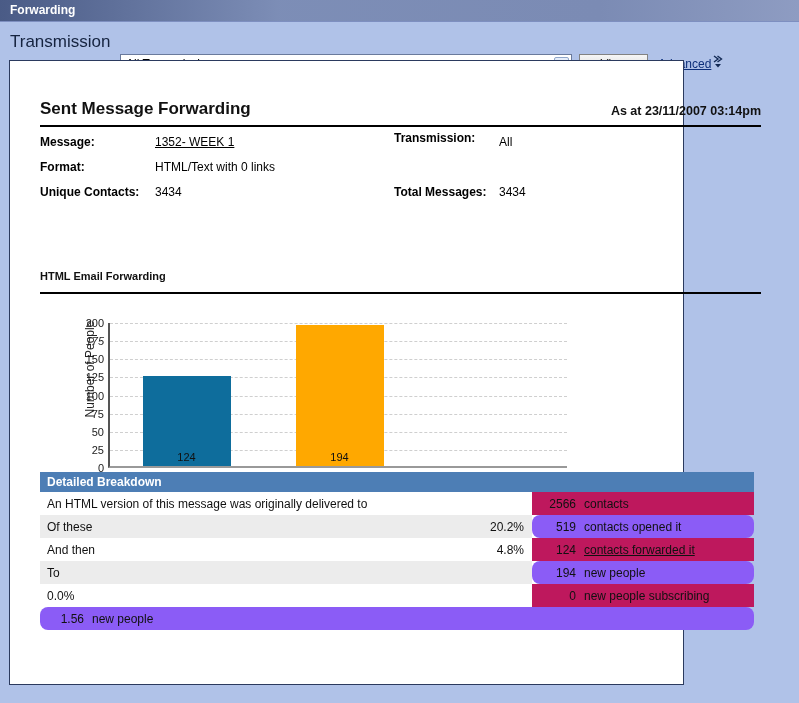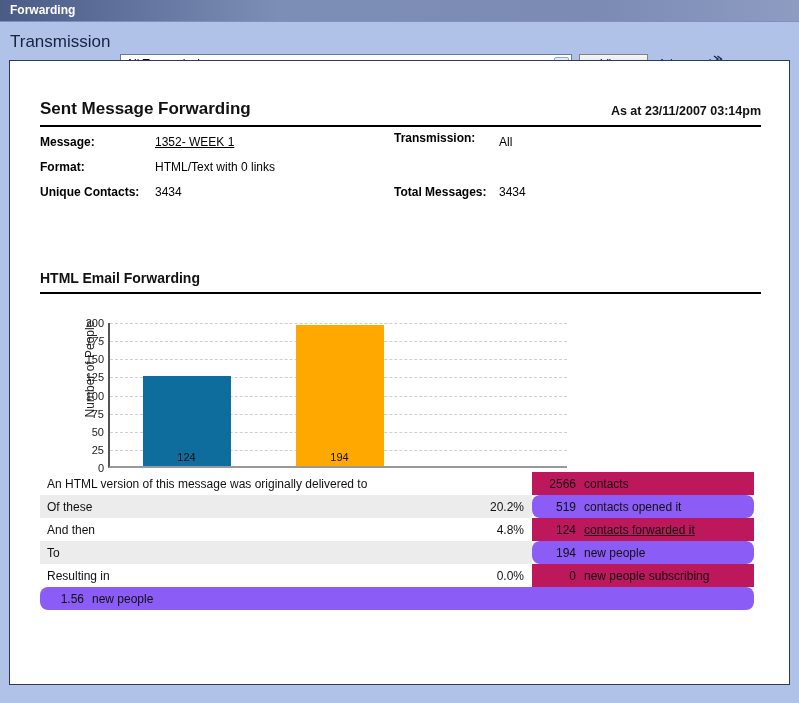--- a/index.html
+++ b/index.html
@@ -82,21 +82,21 @@
   }
   #advanced-chevrons {
     position: absolute; left: 713px; top: 33px;
     width: 12px; height: 16px;
     color: #132a55;
   }
 
   
   #content {
     position: absolute; left: 9px; top: 60px;
-    width: 781px; height: 625px;
+    width: 675px; height: 625px;
     background: #ffffff;
     border: 1px solid #2b3a5e;
     box-sizing: border-box;
   }
 
   
   #report-head {
     position: absolute; left: 30px; top: 38px;
     width: 721px; height: 28px;
     border-bottom: 2px solid #000000;
@@ -125,21 +125,21 @@
 
   
   #section-head {
     position: absolute; left: 30px; top: 209px;
     width: 721px; height: 24px;
     border-bottom: 2px solid #000000;
     box-sizing: border-box;
   }
   #section-title {
     position: absolute; left: 0px; top: 0px;
-    font-size: 14px; font-weight: bold; color: #111111;
+    font-size: 11px; font-weight: bold; color: #111111;
   }
 
   
   #chart {
     position: absolute; left: 30px; top: 245px;
     width: 721px; height: 190px;
   }
   #y-axis-title {
     position: absolute; left: -10px; top: 56px;
     width: 120px;
@@ -319,20 +319,21 @@
           </div>
         </div>
       <div id="xlabels">
           <div class="xlabel" style="left: 68px; width: 153px;">Contacts who Forwarded</div>
           <div class="xlabel" style="left: 221px; width: 153px;">Forwarded to</div>
           <div class="xlabel" style="left: 374px; width: 153px;">New Subscribers</div>
         </div>
     </div>
 
     <div id="breakdown">
+      <div id="bd-header">Detailed Breakdown</div>
       <div id="bd-body">
           <div class="bd-row odd">
             <div class="bd-left">
               <span class="bd-text">An HTML version of this message was originally delivered to</span>
               <span class="bd-pct"></span>
             </div>
             <div class="bd-right">
               <span class="bd-num">2566</span>
               <span class="bd-unit">contacts</span>
             </div>
@@ -362,21 +363,20 @@
               <span class="bd-text">To</span>
               <span class="bd-pct"></span>
             </div>
             <div class="bd-right">
               <span class="bd-num">194</span>
               <span class="bd-unit">new people</span>
             </div>
           </div>
           <div class="bd-row odd">
             <div class="bd-left">
-              <span class="bd-text">Resulting in</span>
               <span class="bd-pct">0.0%</span>
             </div>
             <div class="bd-right">
               <span class="bd-num">0</span>
               <span class="bd-unit">new people subscribing</span>
             </div>
           </div>
           <div class="bd-row even">
             <div class="bd-right">
               <span class="bd-num">1.56</span>

